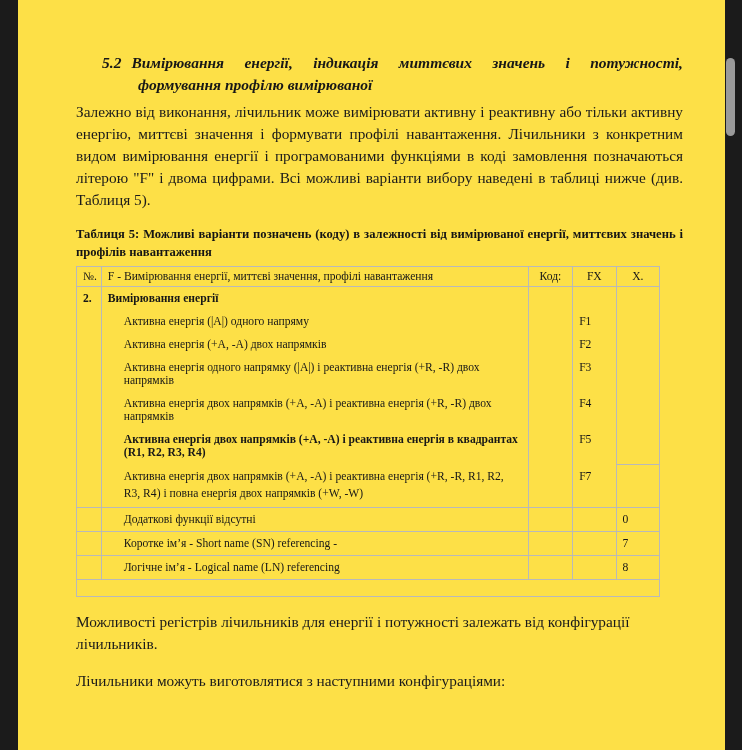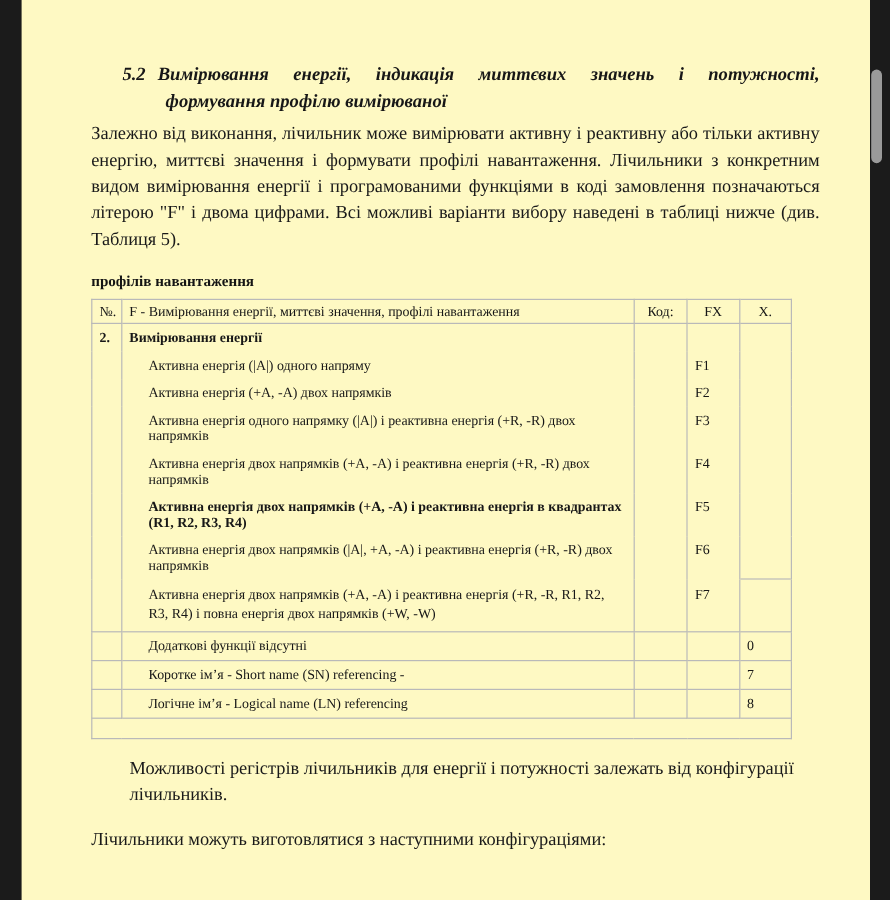--- a/index.html
+++ b/index.html
@@ -37,21 +37,21 @@
     border-radius: 5px;
     background: #9a9a9a;
   }
 
   
   #page-sheet {
     position: absolute;
     left: 18px; top: 0;
     width: 707px;
     height: 750px;
-    background: #fef9c3;
+    background: #fde047;
   }
 
   .doc-body {
     position: absolute;
     left: 58px;
     top: 0;
     width: 607px;
   }
 
   
@@ -85,21 +85,21 @@
   
   .para {
     font-size: 15.3px;
     line-height: 1.44;
     color: #1a1a1a;
     text-align: justify;
     margin-top: 4px;
   }
   .para.intro { margin-top: 5px; }
   .para.last-line { margin-top: 0px; text-align: left; }
-  .para.after-table { margin-top: 14px; margin-left: 32px; }
+  .para.after-table { margin-top: 14px; }
   .para.no-justify-last { text-align: left; }
 
   
   .table-caption {
     margin-top: 14px;
     font-weight: bold;
     font-size: 12.6px;
     line-height: 1.38;
     color: #141414;
     text-align: justify;
@@ -175,20 +175,21 @@
       <div class="heading-line-1">
         <span class="heading-num">5.2</span>
         <span class="heading-text-1">Вимірювання енергії, індикація миттєвих значень і потужності,</span>
       </div>
       <div class="heading-line-2">формування профілю вимірюваної</div>
     </div>
 
     <p class="para intro">Залежно від виконання, лічильник може вимірювати активну і реактивну або тільки активну енергію, миттєві значення і формувати профілі навантаження. Лічильники з конкретним видом вимірювання енергії і програмованими функціями в коді замовлення позначаються літерою "F" і двома цифрами. Всі можливі варіанти вибору наведені в таблиці нижче (див. Таблиця 5).</p>
 
     <div class="table-caption">
+      <span class="cap-line1">Таблиця 5: Можливі варіанти позначень (коду) в залежності від вимірюваної енергії, миттєвих значень і</span>
       <span>профілів навантаження</span>
     </div>
 
     <div class="tbl-wrap">
       <table class="code-table">
         <colgroup>
           <col class="col-no">
             <col class="col-desc">
             <col class="col-kod">
             <col class="col-fx">
@@ -316,37 +317,20 @@
                 <div class="cellpad">&nbsp;</div>
               </td>
             <td class="fxcell" style="border-top:none;border-bottom:none;">
                 <div class="cellpad">F5</div>
               </td>
             <td style="border-top:none;border-bottom:none;">
                 <div class="cellpad">&nbsp;</div>
               </td>
           </tr>
 
-          <tr class="no-inner">
-            <td style="border-top:none;border-bottom:none;">
-                <div class="cellpad">&nbsp;</div>
-              </td>
-            <td style="border-top:none;border-bottom:none;">
-                <div class="cellpad indent-1">Активна енергія двох напрямків (|A|, +A, -A) і реактивна енергія (+R, -R) двох напрямків</div>
-              </td>
-            <td style="border-top:none;border-bottom:none;">
-                <div class="cellpad">&nbsp;</div>
-              </td>
-            <td class="fxcell" style="border-top:none;border-bottom:none;">
-                <div class="cellpad">F6</div>
-              </td>
-            <td style="border-top:none;border-bottom:none;">
-                <div class="cellpad">&nbsp;</div>
-              </td>
-          </tr>
 
           <tr class="tall">
             <td style="border-top:none;" class="closed-bottom">
                 <div class="cellpad">&nbsp;</div>
               </td>
             <td style="border-top:none;" class="closed-bottom">
                 <div class="cellpad indent-1">Активна енергія двох напрямків (+A, -A) і реактивна енергія (+R, -R, R1, R2, R3, R4) і повна енергія двох напрямків (+W, -W)</div>
               </td>
             <td style="border-top:none;" class="closed-bottom">
                 <div class="cellpad">&nbsp;</div>

